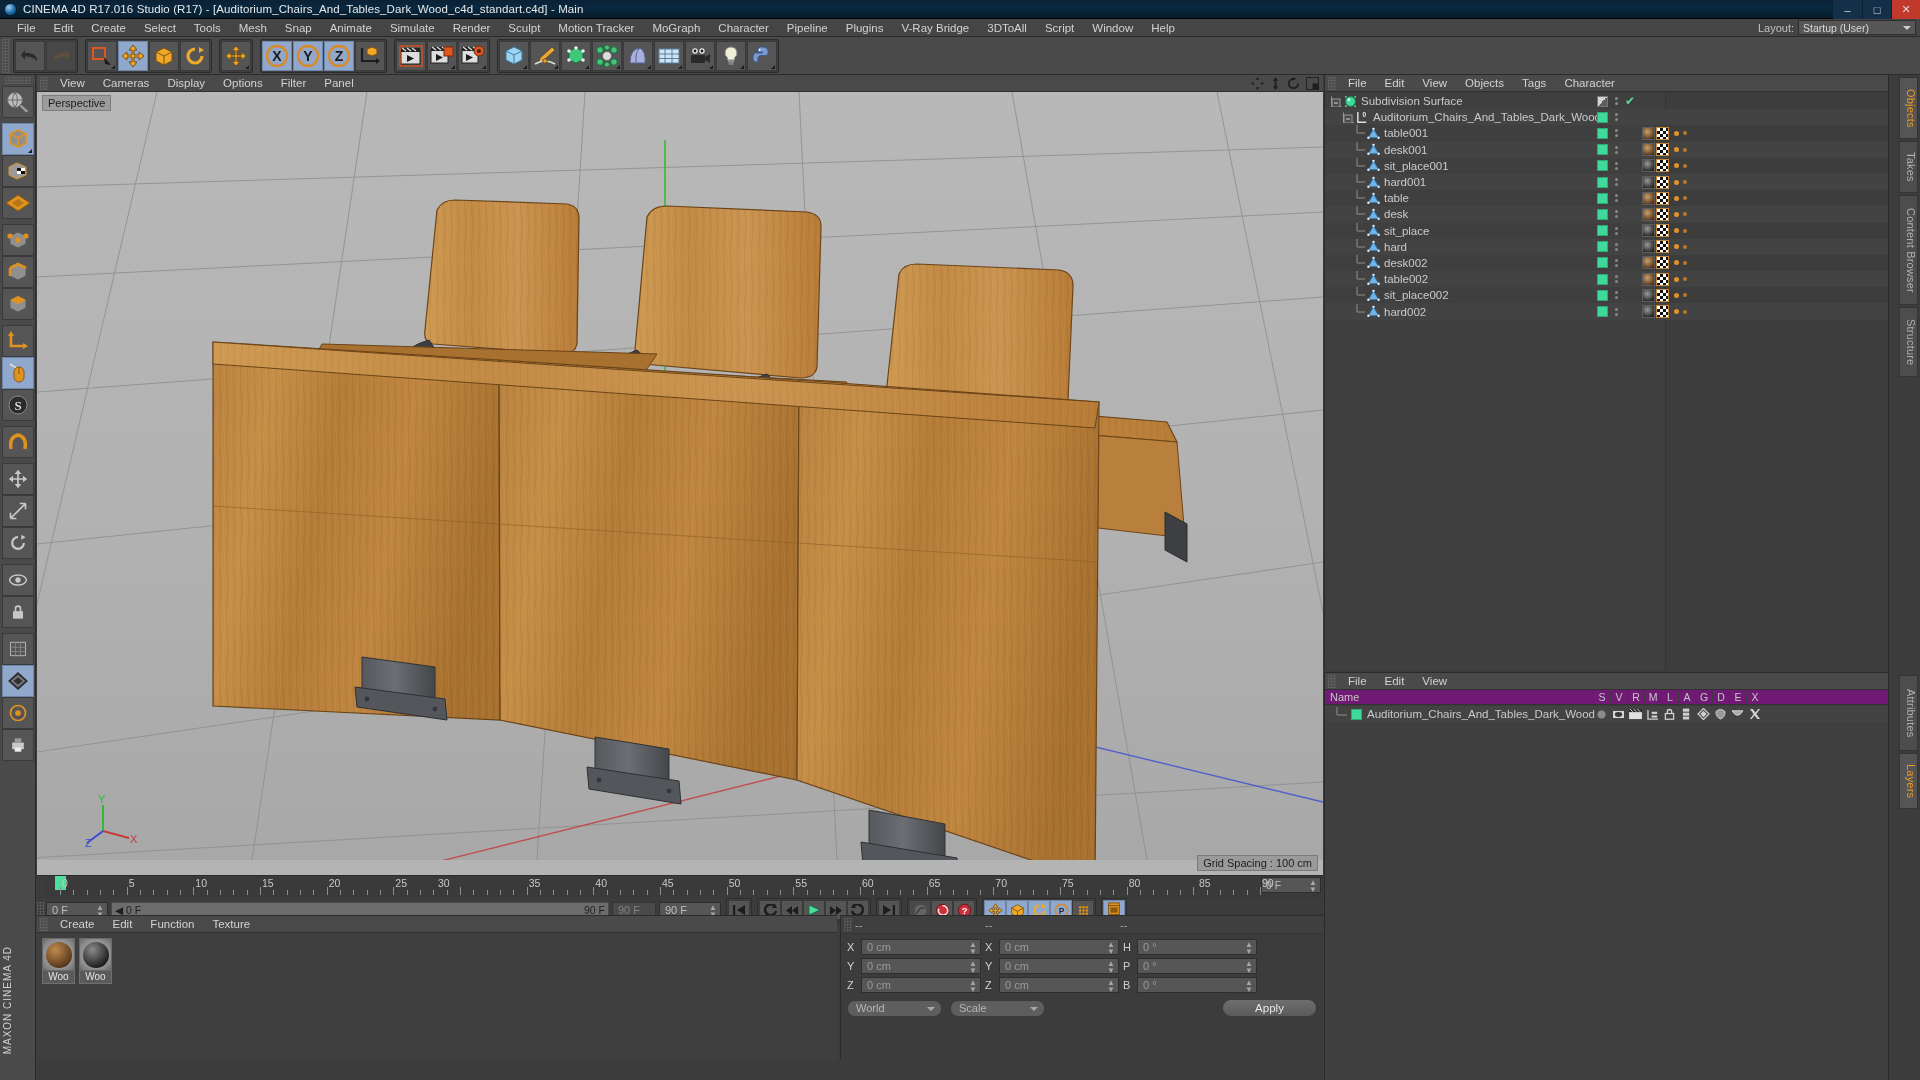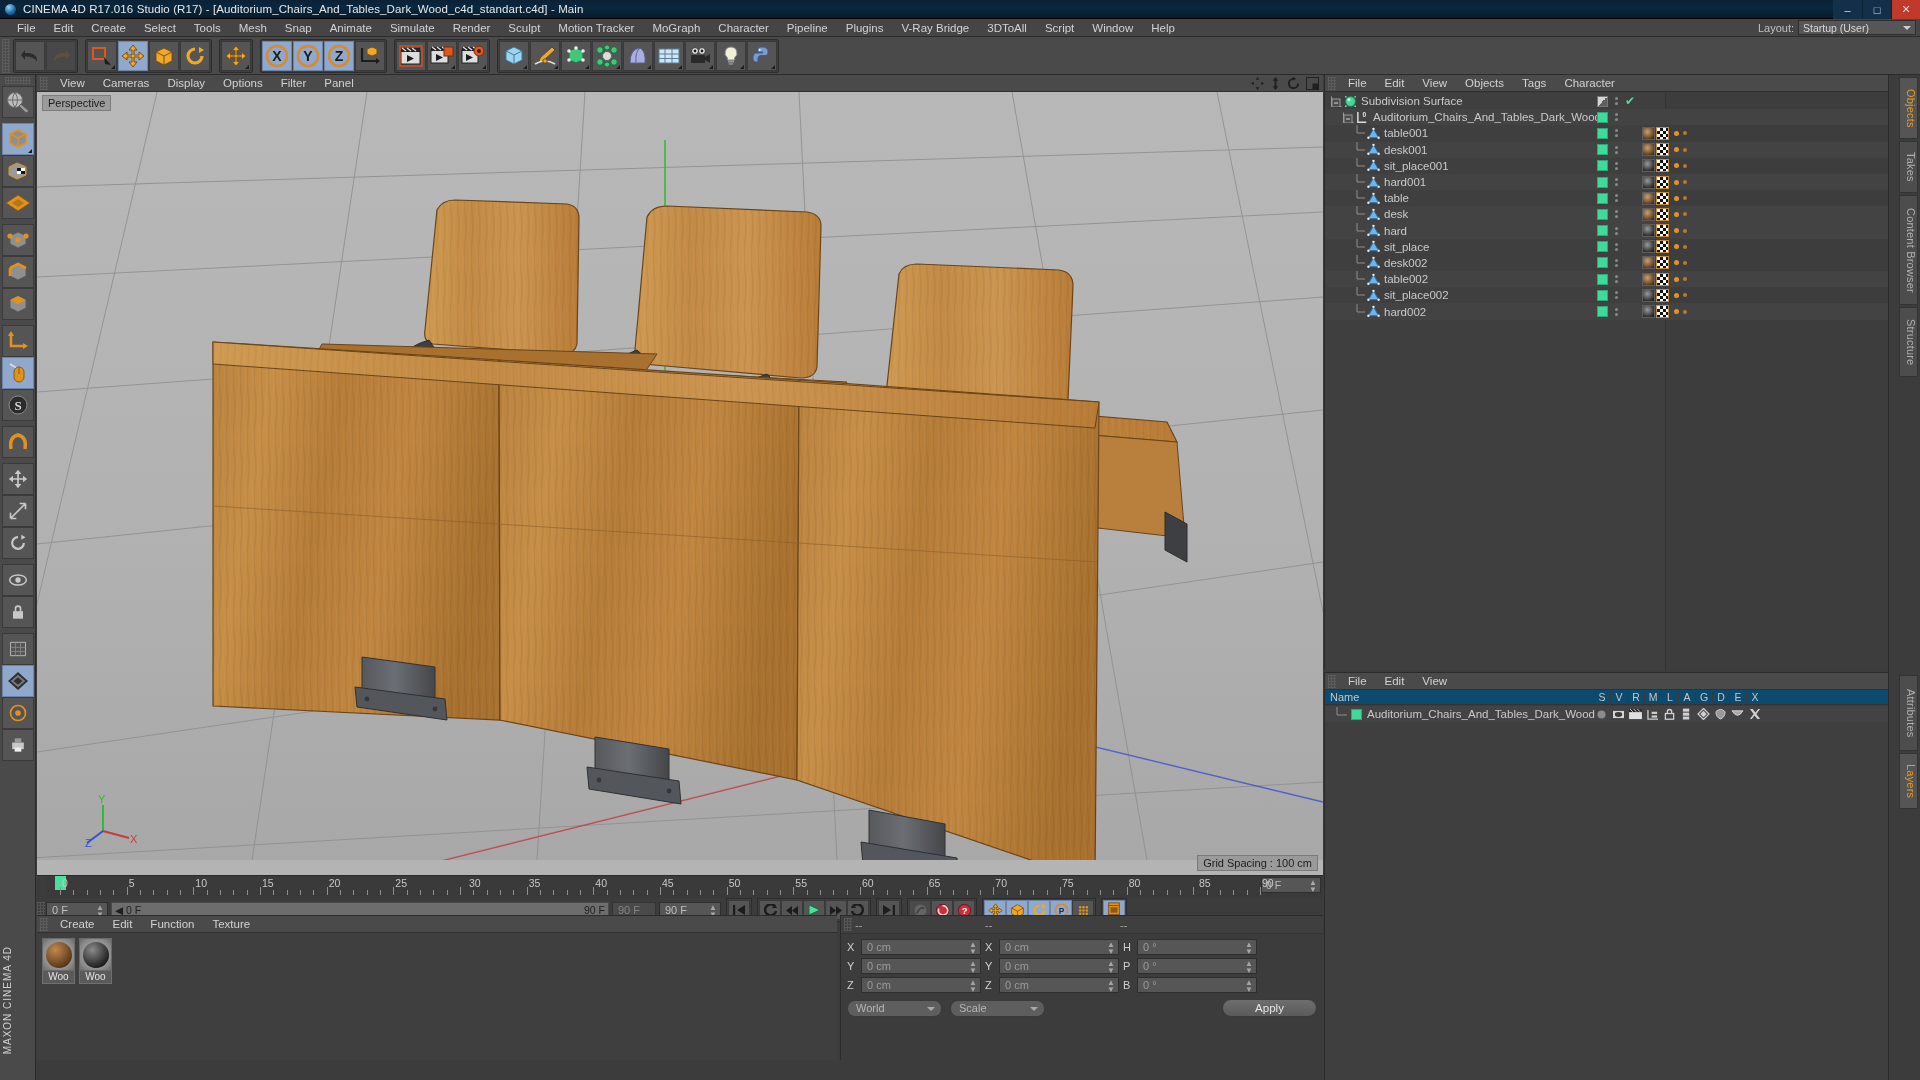--- a/index.html
+++ b/index.html
@@ -199,21 +199,21 @@
   .tagdot.sm{ width:4px;height:4px;background:#b97b25;}
   .osplit{ position:absolute; left:340px; top:0; bottom:0; width:1px; background:#333;}
   .oright{ position:absolute; left:341px; top:0; bottom:0; right:0; background:#3d3d3d;}
 
   
   .laypanel{ position:absolute; right:32px; top:597px; width:564px; bottom:0;
     background:#3c3c3c; border-left:1px solid #2b2b2b; border-top:1px solid #2b2b2b;}
   .laymenu{ height:17px; background:#4a4a4a; display:flex; align-items:center; padding-left:3px;
     border-bottom:1px solid #303030;}
   .laymenu .mi{ padding:0 9px; font-size:11.5px; color:#d2d2d2; line-height:17px;}
-  .layhdr{ height:15px; background:#0c4a6e; display:flex; align-items:center;
+  .layhdr{ height:15px; background:#701a75; display:flex; align-items:center;
     border-bottom:1px solid #333; font-size:11px; color:#c6c6c6; position:relative;}
   .layhdr .nm{ padding-left:5px;}
   .colhdrs{ position:absolute; left:268px; display:flex;}
   .colhdrs span{ width:17px; text-align:center; border-left:1px solid #393939; font-size:10.5px;}
   .layrow{ height:16px; display:flex; align-items:center; font-size:11.5px; position:relative;
     background:#434343;}
   .laycols{ position:absolute; left:268px; display:flex; align-items:center;}
   .laycols span{ width:17px; display:flex; align-items:center; justify-content:center;}
   .laybody{ position:absolute; top:33px; left:0; right:0; bottom:0; background:#3f3f3f;}
 
@@ -804,21 +804,21 @@
           <div class="tl-tick" style="left: 82.6667px;">5</div>
           <div class="tl-mark big" style="left: 80.6667px;"></div>
           <div class="tl-tick" style="left: 149.333px;">10</div>
           <div class="tl-mark big" style="left: 147.333px;"></div>
           <div class="tl-tick" style="left: 216px;">15</div>
           <div class="tl-mark big" style="left: 214px;"></div>
           <div class="tl-tick" style="left: 282.667px;">20</div>
           <div class="tl-mark big" style="left: 280.667px;"></div>
           <div class="tl-tick" style="left: 349.333px;">25</div>
           <div class="tl-mark big" style="left: 347.333px;"></div>
-          <div class="tl-tick" style="left: 423px;">30</div>
+          <div class="tl-tick" style="left: 392px;">30</div>
           <div class="tl-mark big" style="left: 414px;"></div>
           <div class="tl-tick" style="left: 482.667px;">35</div>
           <div class="tl-mark big" style="left: 480.667px;"></div>
           <div class="tl-tick" style="left: 549.333px;">40</div>
           <div class="tl-mark big" style="left: 547.333px;"></div>
           <div class="tl-tick" style="left: 616px;">45</div>
           <div class="tl-mark big" style="left: 614px;"></div>
           <div class="tl-tick" style="left: 682.667px;">50</div>
           <div class="tl-mark big" style="left: 680.667px;"></div>
           <div class="tl-tick" style="left: 749.333px;">55</div>
@@ -1370,65 +1370,65 @@
                 <i></i>
                 <i></i>
               </span>
               <span class="otags">
                 <span class="tagico mat"></span>
                 <span class="tagico uv"></span>
                 <span class="tagdot" style="margin-left: 4px;"></span>
                 <span class="tagdot sm" style="margin-left: 3px;"></span>
               </span>
             </div>
-            <div class="orow alt">
+            <div class="orow">
               <div class="otree-ind" style="padding-left: 30px;">
                 <span style="margin-right: 1px;">
                   <svg width="11" height="16" viewBox="0 0 11 16">
                     <path d="M2 0 V8 H10" stroke="#8f8f8f" fill="none"></path>
                   </svg>
                 </span>
                 <span style="margin-right: 4px; display: flex;">
                   <svg width="13" height="13" viewBox="0 0 14 14">
                     <path d="M7 2 L12.5 11.5 H1.5 Z" fill="#6fb4ea" stroke="#2f6e9e"></path>
                     <circle cx="7" cy="2" r="1.3" fill="#dff0fc"></circle>
                     <circle cx="12.5" cy="11.5" r="1.3" fill="#dff0fc"></circle>
                     <circle cx="1.5" cy="11.5" r="1.3" fill="#dff0fc"></circle>
                   </svg>
                 </span>
-                <span class="oname">hard</span>
+                <span class="oname">sit_place</span>
               </div>
               <span class="ogreen"></span>
               <span class="odots">
                 <i></i>
                 <i></i>
               </span>
               <span class="otags">
                 <span class="tagico mat dark"></span>
                 <span class="tagico uv"></span>
                 <span class="tagdot" style="margin-left: 4px;"></span>
                 <span class="tagdot sm" style="margin-left: 3px;"></span>
               </span>
             </div>
-            <div class="orow">
+            <div class="orow alt">
               <div class="otree-ind" style="padding-left: 30px;">
                 <span style="margin-right: 1px;">
                   <svg width="11" height="16" viewBox="0 0 11 16">
                     <path d="M2 0 V8 H10" stroke="#8f8f8f" fill="none"></path>
                   </svg>
                 </span>
                 <span style="margin-right: 4px; display: flex;">
                   <svg width="13" height="13" viewBox="0 0 14 14">
                     <path d="M7 2 L12.5 11.5 H1.5 Z" fill="#6fb4ea" stroke="#2f6e9e"></path>
                     <circle cx="7" cy="2" r="1.3" fill="#dff0fc"></circle>
                     <circle cx="12.5" cy="11.5" r="1.3" fill="#dff0fc"></circle>
                     <circle cx="1.5" cy="11.5" r="1.3" fill="#dff0fc"></circle>
                   </svg>
                 </span>
-                <span class="oname">sit_place</span>
+                <span class="oname">hard</span>
               </div>
               <span class="ogreen"></span>
               <span class="odots">
                 <i></i>
                 <i></i>
               </span>
               <span class="otags">
                 <span class="tagico mat dark"></span>
                 <span class="tagico uv"></span>
                 <span class="tagdot" style="margin-left: 4px;"></span>

